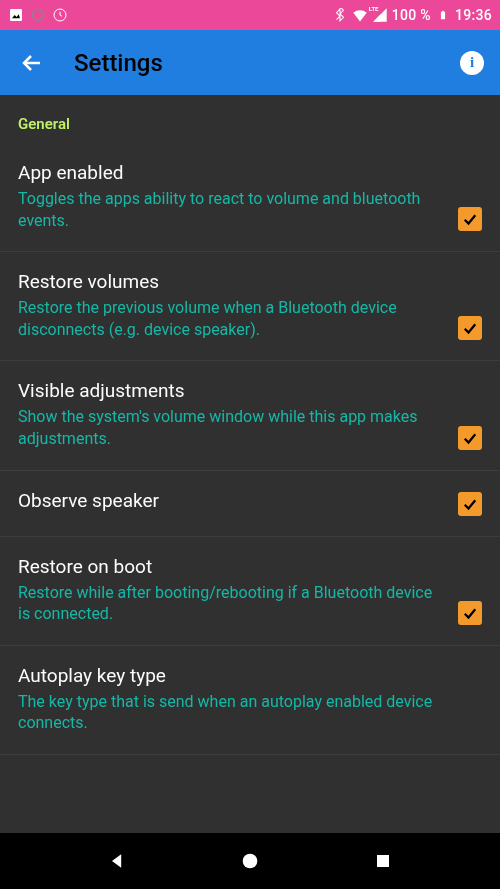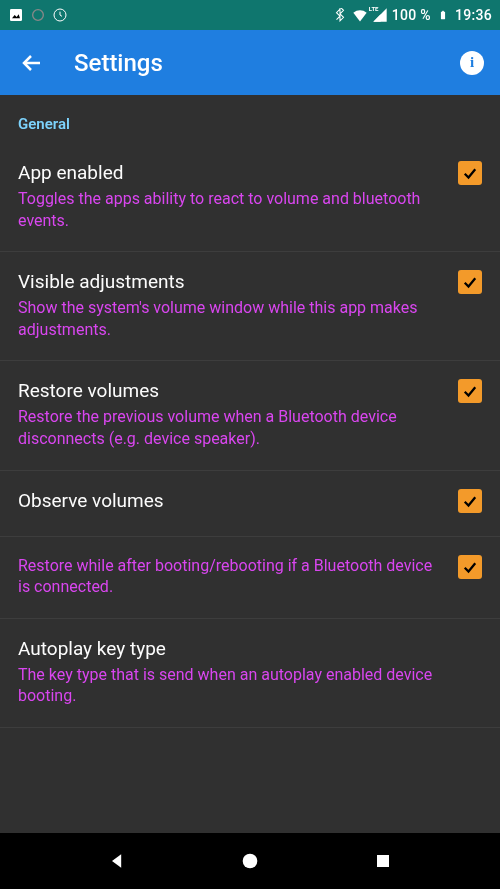--- a/index.html
+++ b/index.html
@@ -1,38 +1,38 @@
 <!DOCTYPE html>
 <html><head>
 <meta charset="utf-8">
 <style>
   * { margin: 0; padding: 0; box-sizing: border-box; }
   html, body { width: 500px; height: 889px; background: #000; font-family: Roboto, Arial, sans-serif; overflow: hidden; }
   .screen { width: 500px; height: 889px; display: flex; flex-direction: column; background: #000; }
 
   
-  .status-bar { height: 30px; background: #0f766e; color: #fff; display: flex; align-items: center; padding: 0 8px; font-size: 14px; text-align: right; }
+  .status-bar { height: 30px; background: #ec4899; color: #fff; display: flex; align-items: center; padding: 0 8px; font-size: 14px; text-align: right; }
   .status-left { display: flex; gap: 6px; align-items: center; }
   .status-right { margin-left: auto; display: flex; gap: 4px; align-items: center; }
   .status-icon { width: 16px; height: 16px; display: inline-flex; align-items: center; justify-content: center; }
   .status-text { font-size: 14px; font-weight: 500; letter-spacing: 0.3px; }
 
   
   .app-bar { height: 65px; background: #1f7ee0; display: flex; align-items: center; padding: 0 16px; }
   .back-btn { width: 32px; height: 32px; display: flex; align-items: center; justify-content: center; color: #fff; cursor: pointer; }
-  .app-title { color: #ffffff; font-size: 24px; font-weight: 500; margin-left: 26px; }
+  .app-title { color: #000000; font-size: 24px; font-weight: 500; margin-left: 26px; }
   .info-btn { margin-left: auto; width: 24px; height: 24px; border-radius: 50%; background: #fff; color: #1f7ee0; display: flex; align-items: center; justify-content: center; font-weight: bold; font-size: 15px; cursor: pointer; font-family: Georgia, serif; }
 
   
   .settings-body { flex: 1; background: #303030; overflow-y: hidden; }
-  .section-header { color: #7dd3fc; font-size: 15px; font-weight: 600; padding: 20px 10px 10px 18px; }
-  .setting-item { display: flex; align-items: flex-start; padding: 18px 18px 20px 18px; border-bottom: 1px solid #3d3d3d; }
+  .section-header { color: #bef264; font-size: 15px; font-weight: 600; padding: 20px 10px 10px 18px; }
+  .setting-item { display: flex; align-items: flex-end; padding: 18px 18px 20px 18px; border-bottom: 1px solid #3d3d3d; }
   .setting-text { flex: 1; padding-right: 16px; }
   .setting-title { color: #fcfcfc; font-size: 19px; margin-bottom: 4px; font-weight: 400; }
-  .setting-desc { color: #d946ef; font-size: 16px; line-height: 1.35; }
+  .setting-desc { color: #14b8a6; font-size: 16px; line-height: 1.35; }
   .checkbox { width: 24px; height: 24px; background: #f39a2a; border-radius: 3px; display: flex; align-items: center; justify-content: center; flex-shrink: 0; cursor: pointer; }
   .checkbox svg { stroke: #000; stroke-width: 3; fill: none; }
 
   
   .nav-bar { height: 56px; background: #000; display: flex; align-items: center; justify-content: space-around; padding: 0 50px; }
   .nav-btn { width: 28px; height: 28px; display: flex; align-items: center; justify-content: center; cursor: pointer; color: #fff; }
 </style>
 </head>
 <body>
 
@@ -108,68 +108,69 @@
       </div>
       <div class="checkbox">
           <svg viewBox="0 0 24 24" width="18" height="18">
             <polyline points="5,13 10,18 19,7"></polyline>
           </svg>
         </div>
     </div>
 
     <div class="setting-item">
       <div class="setting-text">
+        <div class="setting-title">Restore volumes</div>
+        <div class="setting-desc">Restore the previous volume when a Bluetooth device disconnects (e.g. device speaker).</div>
+      </div>
+      <div class="checkbox">
+          <svg viewBox="0 0 24 24" width="18" height="18">
+            <polyline points="5,13 10,18 19,7"></polyline>
+          </svg>
+        </div>
+    </div>
+
+    <div class="setting-item">
+      <div class="setting-text">
         <div class="setting-title">Visible adjustments</div>
         <div class="setting-desc">Show the system's volume window while this app makes adjustments.</div>
       </div>
       <div class="checkbox">
           <svg viewBox="0 0 24 24" width="18" height="18">
             <polyline points="5,13 10,18 19,7"></polyline>
           </svg>
         </div>
     </div>
 
     <div class="setting-item">
       <div class="setting-text">
-        <div class="setting-title">Restore volumes</div>
-        <div class="setting-desc">Restore the previous volume when a Bluetooth device disconnects (e.g. device speaker).</div>
+        <div class="setting-title">Observe speaker</div>
       </div>
       <div class="checkbox">
           <svg viewBox="0 0 24 24" width="18" height="18">
             <polyline points="5,13 10,18 19,7"></polyline>
           </svg>
         </div>
     </div>
 
     <div class="setting-item">
       <div class="setting-text">
-        <div class="setting-title">Observe volumes</div>
-      </div>
-      <div class="checkbox">
-          <svg viewBox="0 0 24 24" width="18" height="18">
-            <polyline points="5,13 10,18 19,7"></polyline>
-          </svg>
-        </div>
-    </div>
-
-    <div class="setting-item">
-      <div class="setting-text">
+        <div class="setting-title">Restore on boot</div>
         <div class="setting-desc">Restore while after booting/rebooting if a Bluetooth device is connected.</div>
       </div>
       <div class="checkbox">
           <svg viewBox="0 0 24 24" width="18" height="18">
             <polyline points="5,13 10,18 19,7"></polyline>
           </svg>
         </div>
     </div>
 
     <div class="setting-item no-check">
       <div class="setting-text">
         <div class="setting-title">Autoplay key type</div>
-        <div class="setting-desc">The key type that is send when an autoplay enabled device booting.</div>
+        <div class="setting-desc">The key type that is send when an autoplay enabled device connects.</div>
       </div>
 
     </div>
 
   </div>
 
   <div class="nav-bar">
     <div class="nav-btn">
       <svg viewBox="0 0 24 24" width="20" height="20" fill="#fff">
           <path d="M17 4v16L6 12 17 4z"></path>

